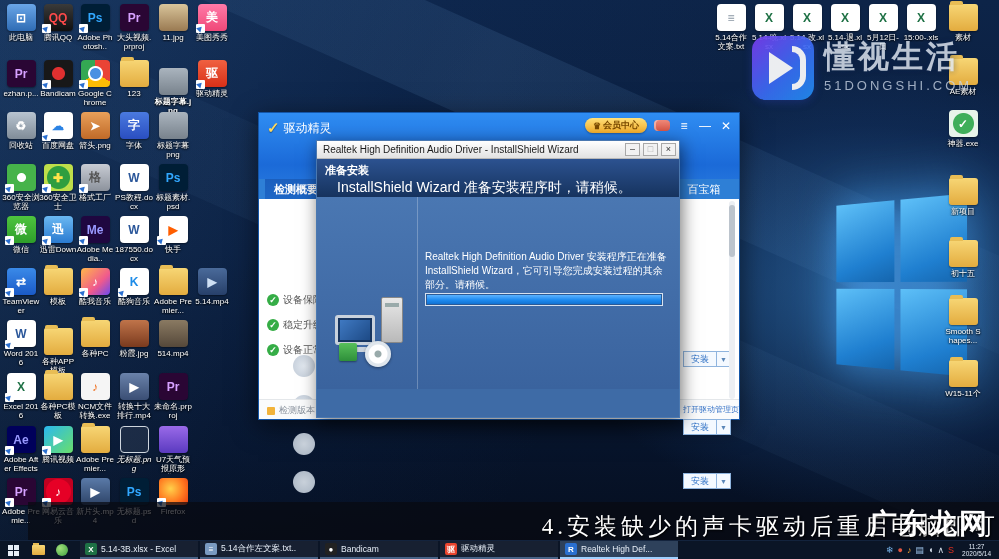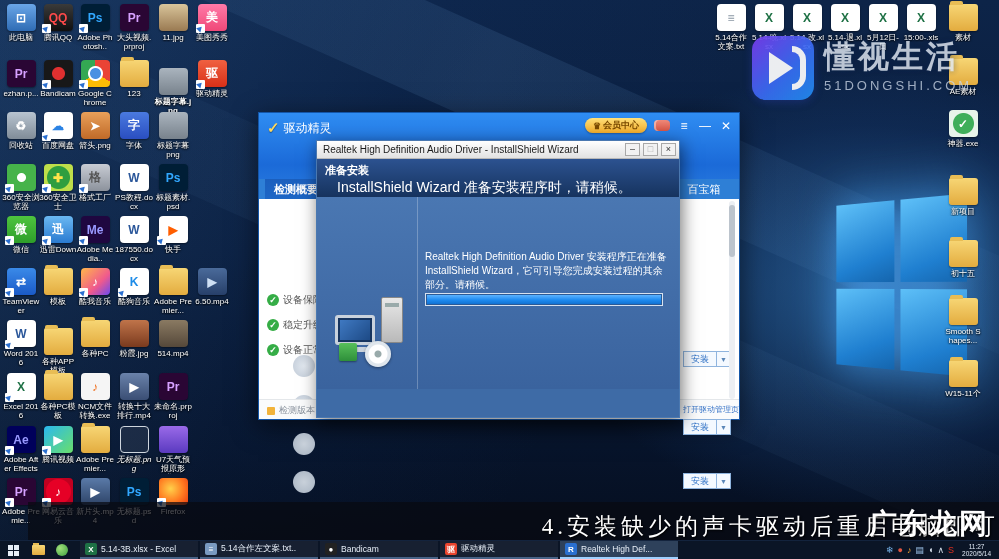--- a/index.html
+++ b/index.html
@@ -405,21 +405,21 @@
         <div class="lbl">酷狗音乐</div>
       </div>
       <div class="dicon" style="left: 154px; top: 268px;">
         <div class="ii folder"></div>
         <div class="lbl">Adobe Premier...</div>
       </div>
       <div class="dicon" style="left: 193px; top: 268px;">
         <div class="ii" style="background: linear-gradient(rgb(74, 106, 154), rgb(39, 64, 106));">
           <div style="color: rgb(207, 224, 244); font-size: 12px;">▶</div>
         </div>
-        <div class="lbl">6.50.mp4</div>
+        <div class="lbl">5.14.mp4</div>
       </div>
       <div class="dicon" style="left: 2px; top: 320px;">
         <div class="ii" style="background: rgb(255, 255, 255);">
           <div style="color: rgb(43, 87, 154); font-size: 12px;">W</div>
           <div class="scr">
             <i></i>
           </div>
         </div>
         <div class="lbl">Word 2016</div>
       </div>

